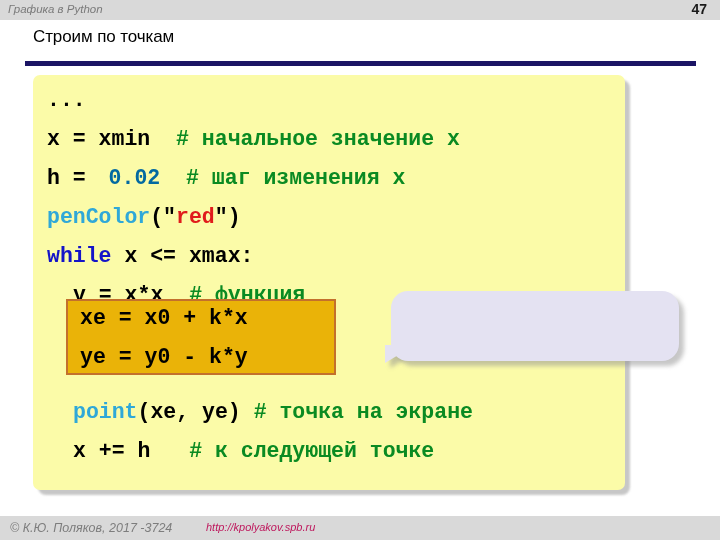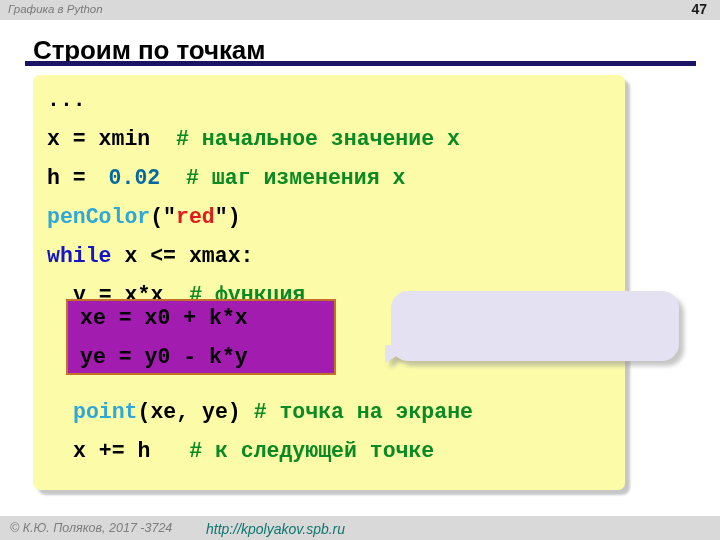--- a/index.html
+++ b/index.html
@@ -39,26 +39,25 @@
     font-size: 14px;
     font-weight: bold;
     color: #1a1a1a;
     font-family: "Liberation Sans", sans-serif;
   }
 
   
   .slide-title {
     position: absolute;
     left: 33px; top: 27px;
-    font-size: 26px;
-    font-weight: bold;
+    font-size: 17px;
+    font-weight: normal;
     color: #000000;
     letter-spacing: -0.1px;
     white-space: nowrap;
-    margin-top: 8px;
   }
   .title-rule {
     position: absolute;
     left: 25px; top: 61px;
     width: 671px;
     height: 5px;
     background: #1b1464;
   }
 
   
@@ -103,21 +102,21 @@
   .tok-str  { color: #e01b1b; }
   .tok-com  { color: #0a8a22; }
   .tok-pl   { color: #000000; }
 
   
   .hl-box {
     position: absolute;
     left: 66px; top: 299px;
     width: 270px;
     height: 76px;
-    background: #a21caf;
+    background: #eab308;
     border: 2px solid #c3702c;
     box-sizing: border-box;
   }
   .hl-lines {
     position: absolute;
     left: 12px; top: -2px;
   }
   .hl-lines .cline { height: 39px; line-height: 39px; }
 
   
@@ -180,23 +179,23 @@
     position: absolute;
     left: 10px; top: 521px;
     font-size: 12.5px;
     font-style: italic;
     color: #7d7d7d;
     white-space: nowrap;
   }
   .footer-url {
     position: absolute;
     left: 165px; top: 521px;
-    font-size: 14px;
+    font-size: 11px;
     font-style: italic;
-    color: #0f766e;
+    color: #be185d;
     white-space: nowrap;
     padding-left: 41px;
   }
 </style>
 </head>
 <body>
 
 <div class="topbar">
   <div class="topbar-title">Графика в Python</div>
   <div class="topbar-slideno">47</div>

